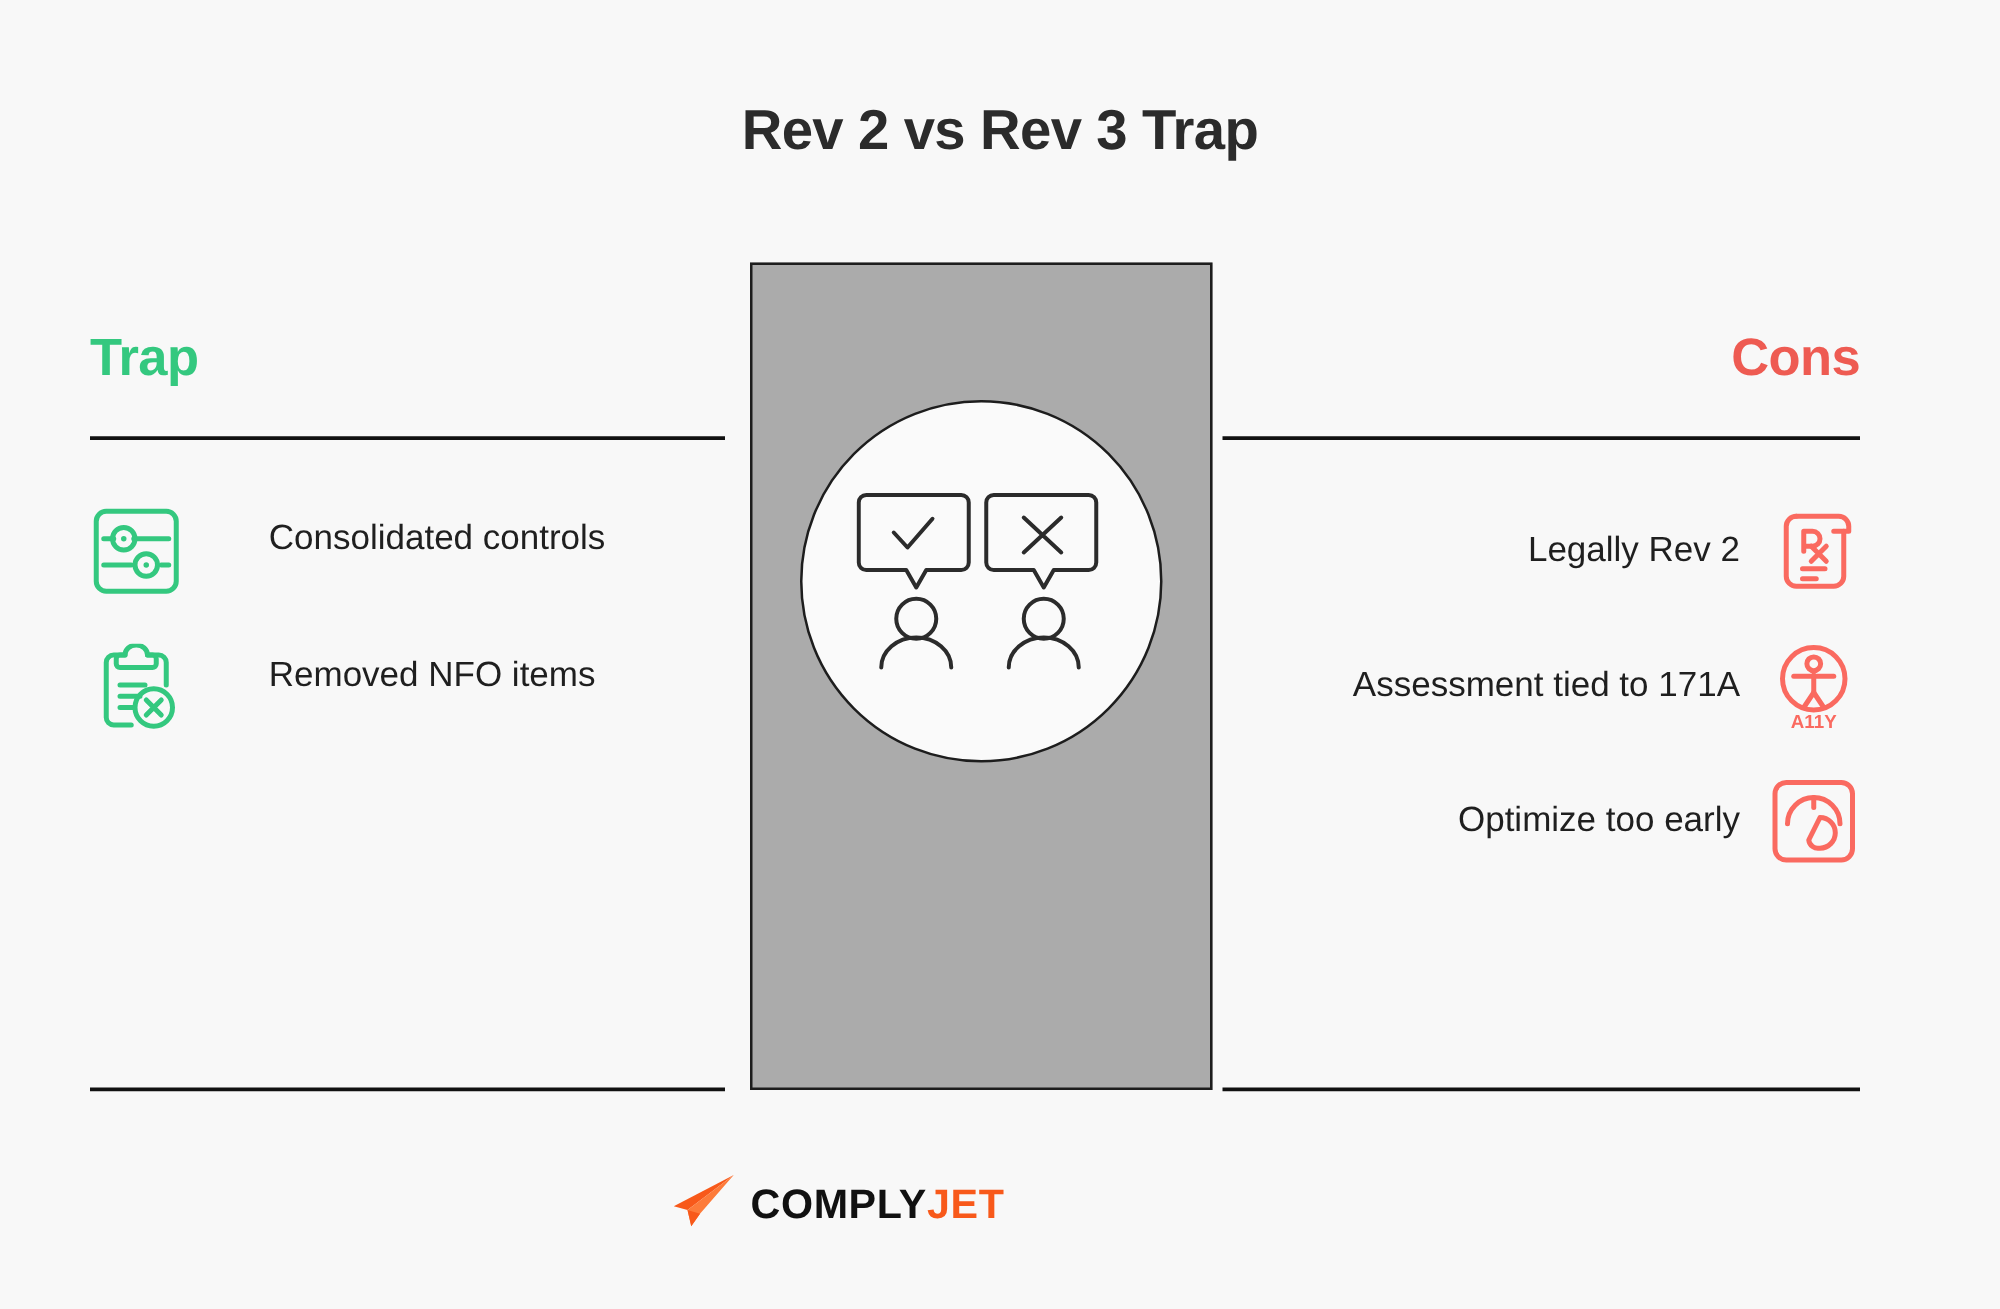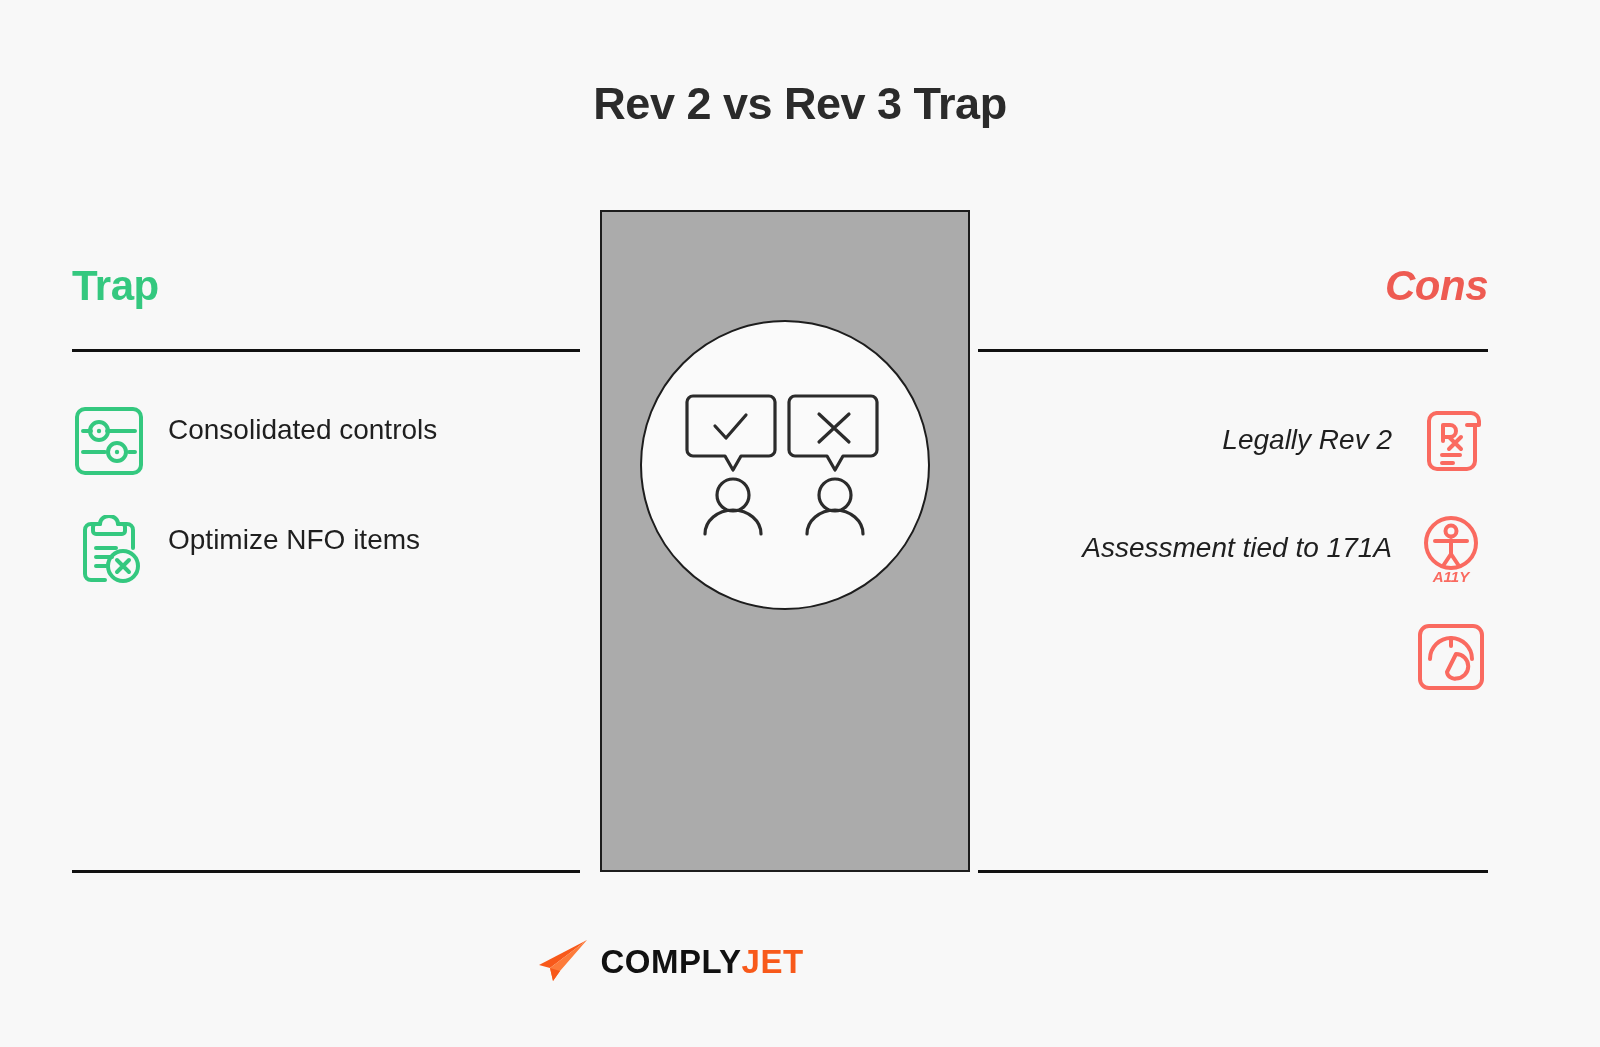--- a/index.html
+++ b/index.html
@@ -56,21 +56,21 @@
     justify-content: center;
   }
   .center-circle svg { display: block; }
 
   
   .col {
     position: absolute;
     top: 265px;
   }
   .col-pros { left: 72px; width: 508px; }
-  .col-cons { left: 978px; width: 510px; font-style: italic; }
+  .col-cons { left: 978px; width: 510px; }
 
   .col-head {
     font-size: 42px;
     font-weight: bold;
     line-height: 1;
     letter-spacing: -0.5px;
   }
   .col-pros .col-head { color: #34c87f; text-align: left; }
   .col-cons .col-head { color: #ee5b52; text-align: right; }
 
@@ -111,21 +111,21 @@
     align-items: flex-end;
     justify-content: center;
   }
   .item-icon svg { display: block; }
   .item-text {
     font-size: 28px;
     line-height: 1.38;
     color: #1f1f1f;
     padding-top: 8px;
   }
-  .item-pros .item-text { text-align: center; max-width: 330px; }
+  .item-pros .item-text { text-align: center; max-width: 330px; margin-left: 47px; }
   .item-cons .item-text { text-align: right; max-width: 340px; padding-top: 0; }
 
   
   .logo {
     position: absolute;
     left: 0;
     top: 938px;
     width: 1340px;
     display: flex;
     align-items: center;
@@ -198,21 +198,21 @@
         <span class="item-icon">
           <svg width="72" height="72" viewBox="0 0 72 72" fill="none" stroke="#34c87f" stroke-width="4" stroke-linecap="round" stroke-linejoin="round">
             <path d="M27 9 h-9 a6 6 0 0 0 -6 6 v44 a6 6 0 0 0 6 6 h14"></path>
             <path d="M45 9 h9 a6 6 0 0 1 6 6 v18"></path>
             <path d="M27 9 a9 8 0 0 1 18 0 h4 a3 3 0 0 1 3 3 v4 a3 3 0 0 1 -3 3 h-26 a3 3 0 0 1 -3 -3 v-4 a3 3 0 0 1 3 -3 z"></path>
             <path d="M23 33 h20 M23 42 h16 M23 51 h10"></path>
             <circle cx="50" cy="51" r="15"></circle>
             <path d="M44 45 l12 12 M56 45 l-12 12"></path>
           </svg>
         </span>
-        <span class="item-text">Optimize NFO items</span>
+        <span class="item-text">Removed NFO items</span>
       </div>
 
     </div>
   </div>
 
   <div class="col col-cons">
     <div class="col-head">Cons</div>
 
     <div class="items items-cons">
 
@@ -237,20 +237,21 @@
             <circle cx="36" cy="18" r="5.5"></circle>
             <path d="M20 28 h32"></path>
             <path d="M36 27 v14"></path>
             <path d="M36 41 l-8 12 M36 41 l8 12"></path>
             <text x="36" y="69" font-family="Liberation Sans, sans-serif" font-size="15" font-weight="bold" fill="#fa6a60" stroke="none" text-anchor="middle">A11Y</text>
           </svg>
         </span>
       </div>
 
       <div class="item item-cons">
+        <span class="item-text">Optimize too early</span>
         <span class="item-icon">
           <svg width="72" height="72" viewBox="0 0 72 72" fill="none" stroke="#fa6a60" stroke-width="4" stroke-linecap="round" stroke-linejoin="round">
             <rect x="5" y="5" width="62" height="62" rx="9"></rect>
             <path d="M15 38 a21 21 0 0 1 42 0"></path>
             <path d="M36 17 v8"></path>
             <path d="M41 33 l-9 18 a7.5 7.5 0 0 0 9 6.5 a7.5 7.5 0 0 0 0 -24.5 z"></path>
           </svg>
         </span>
       </div>
 

